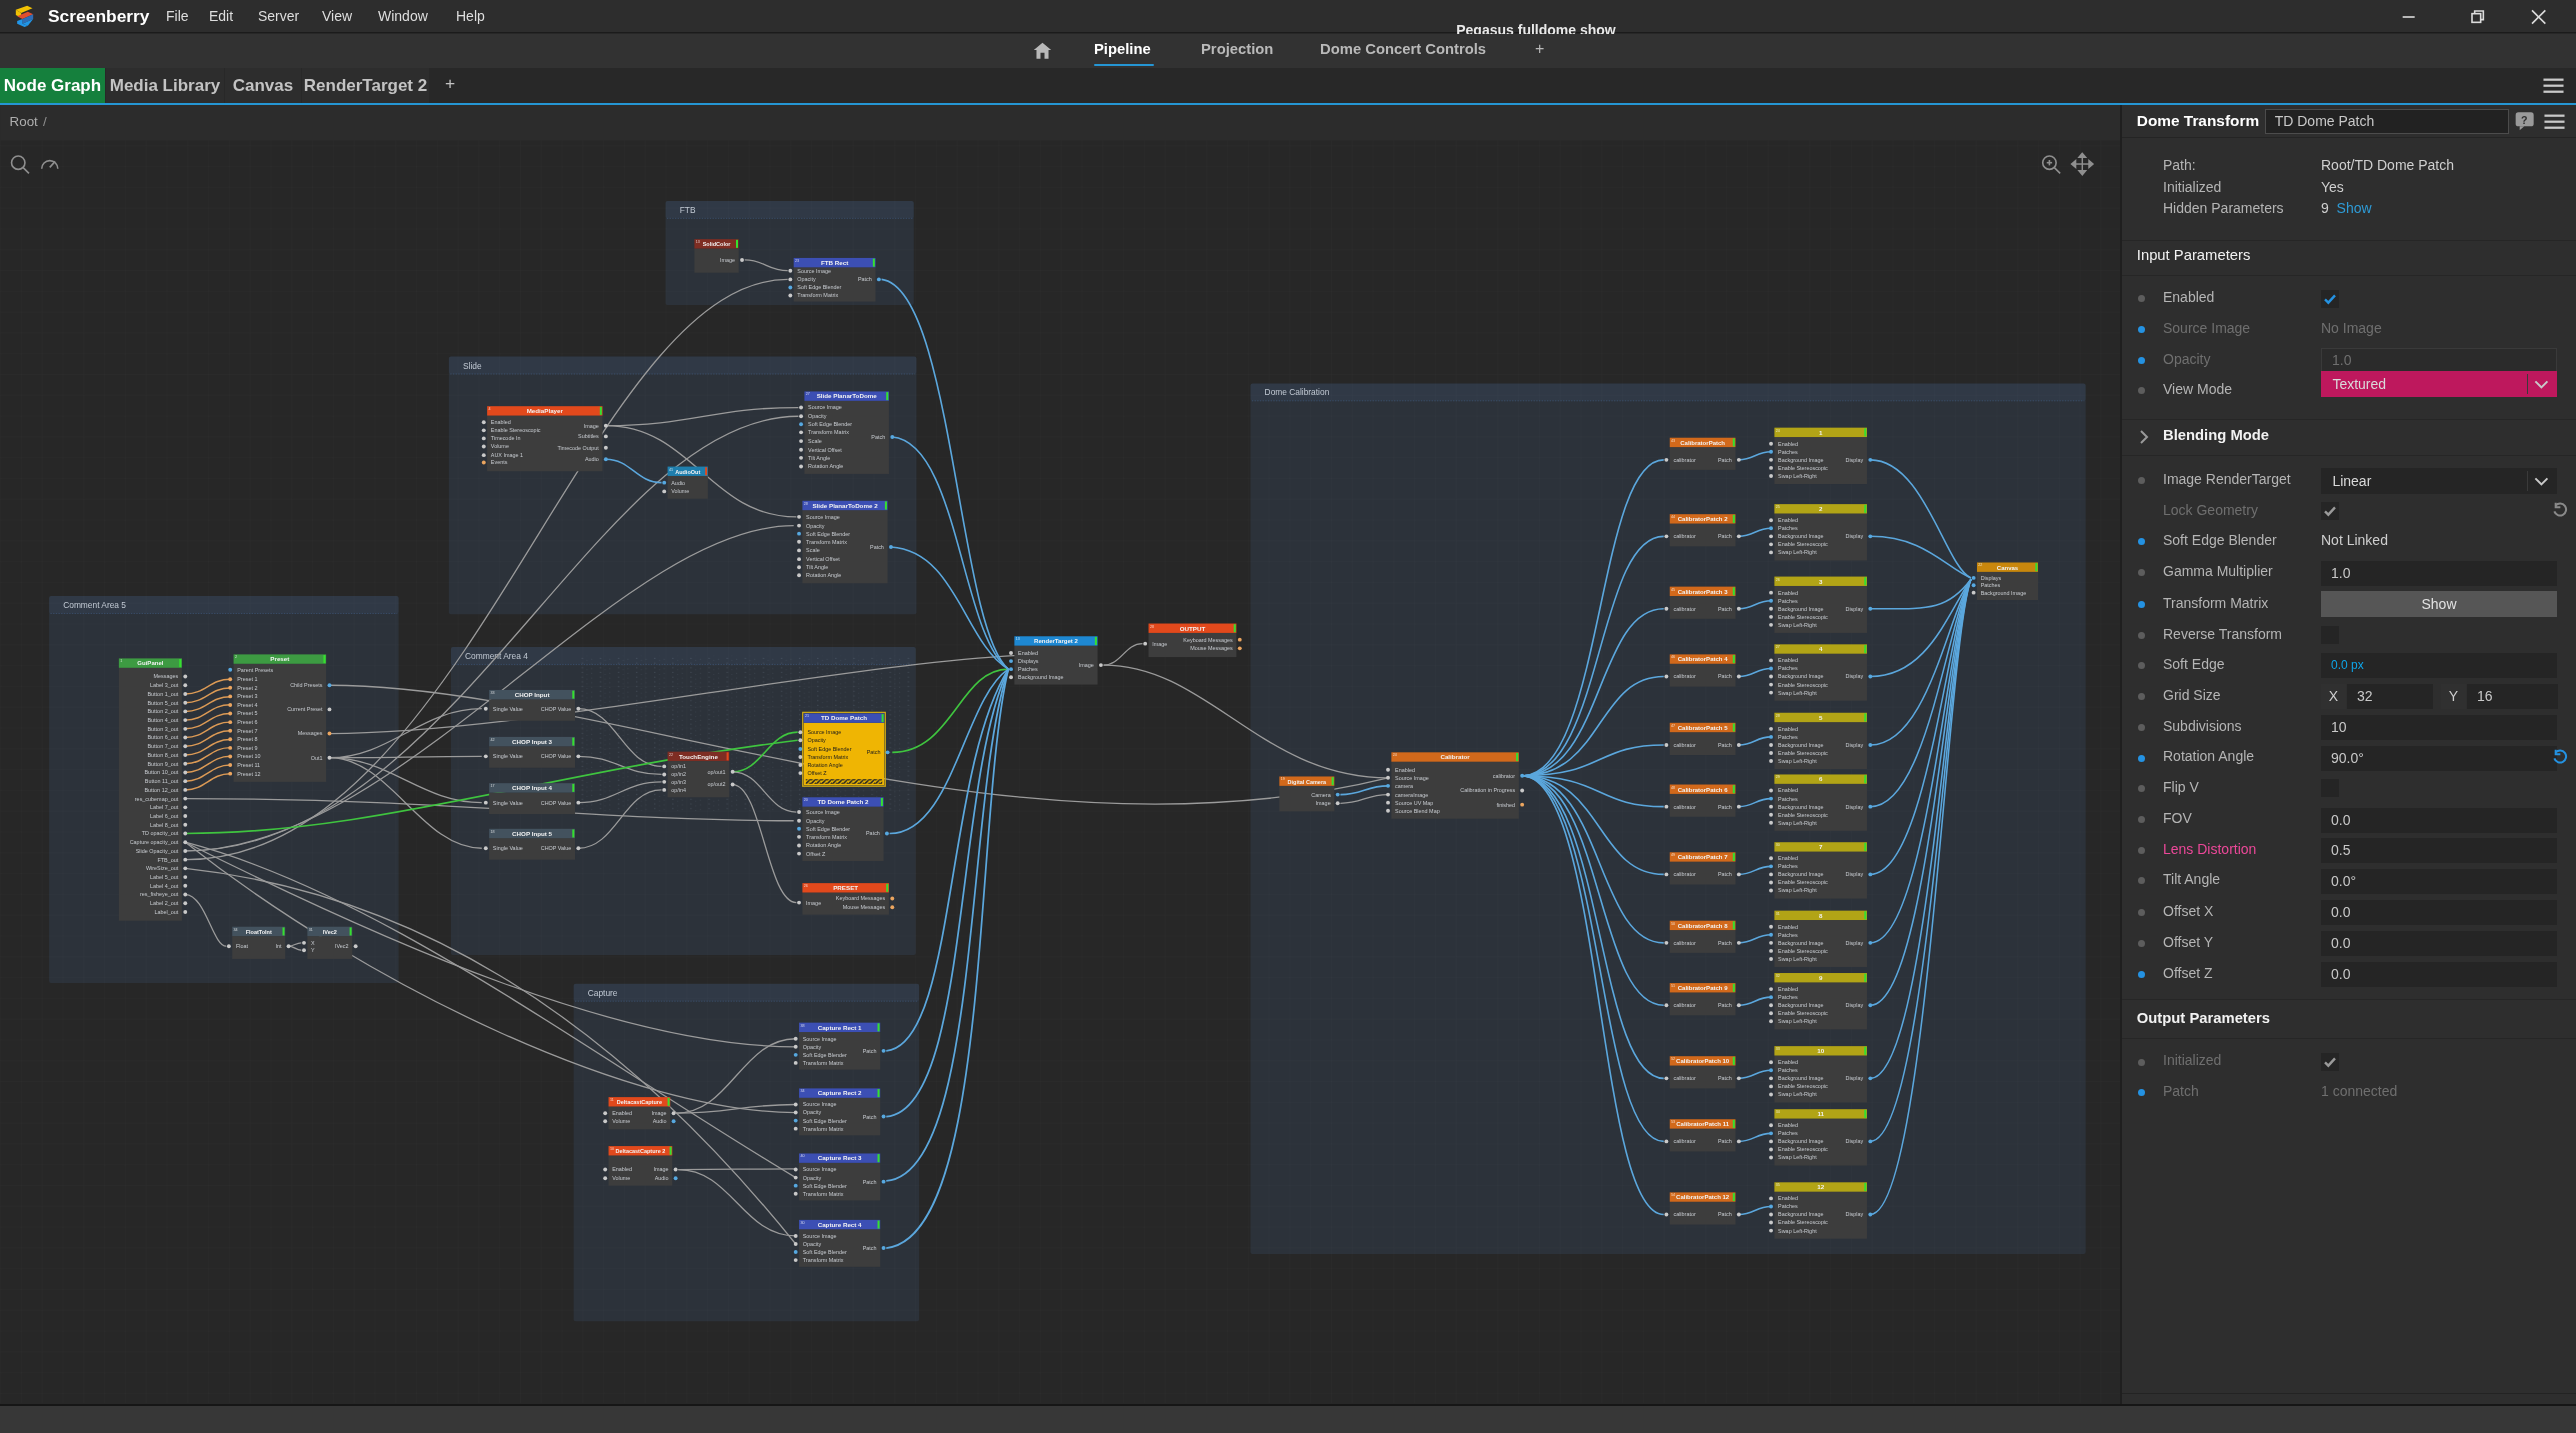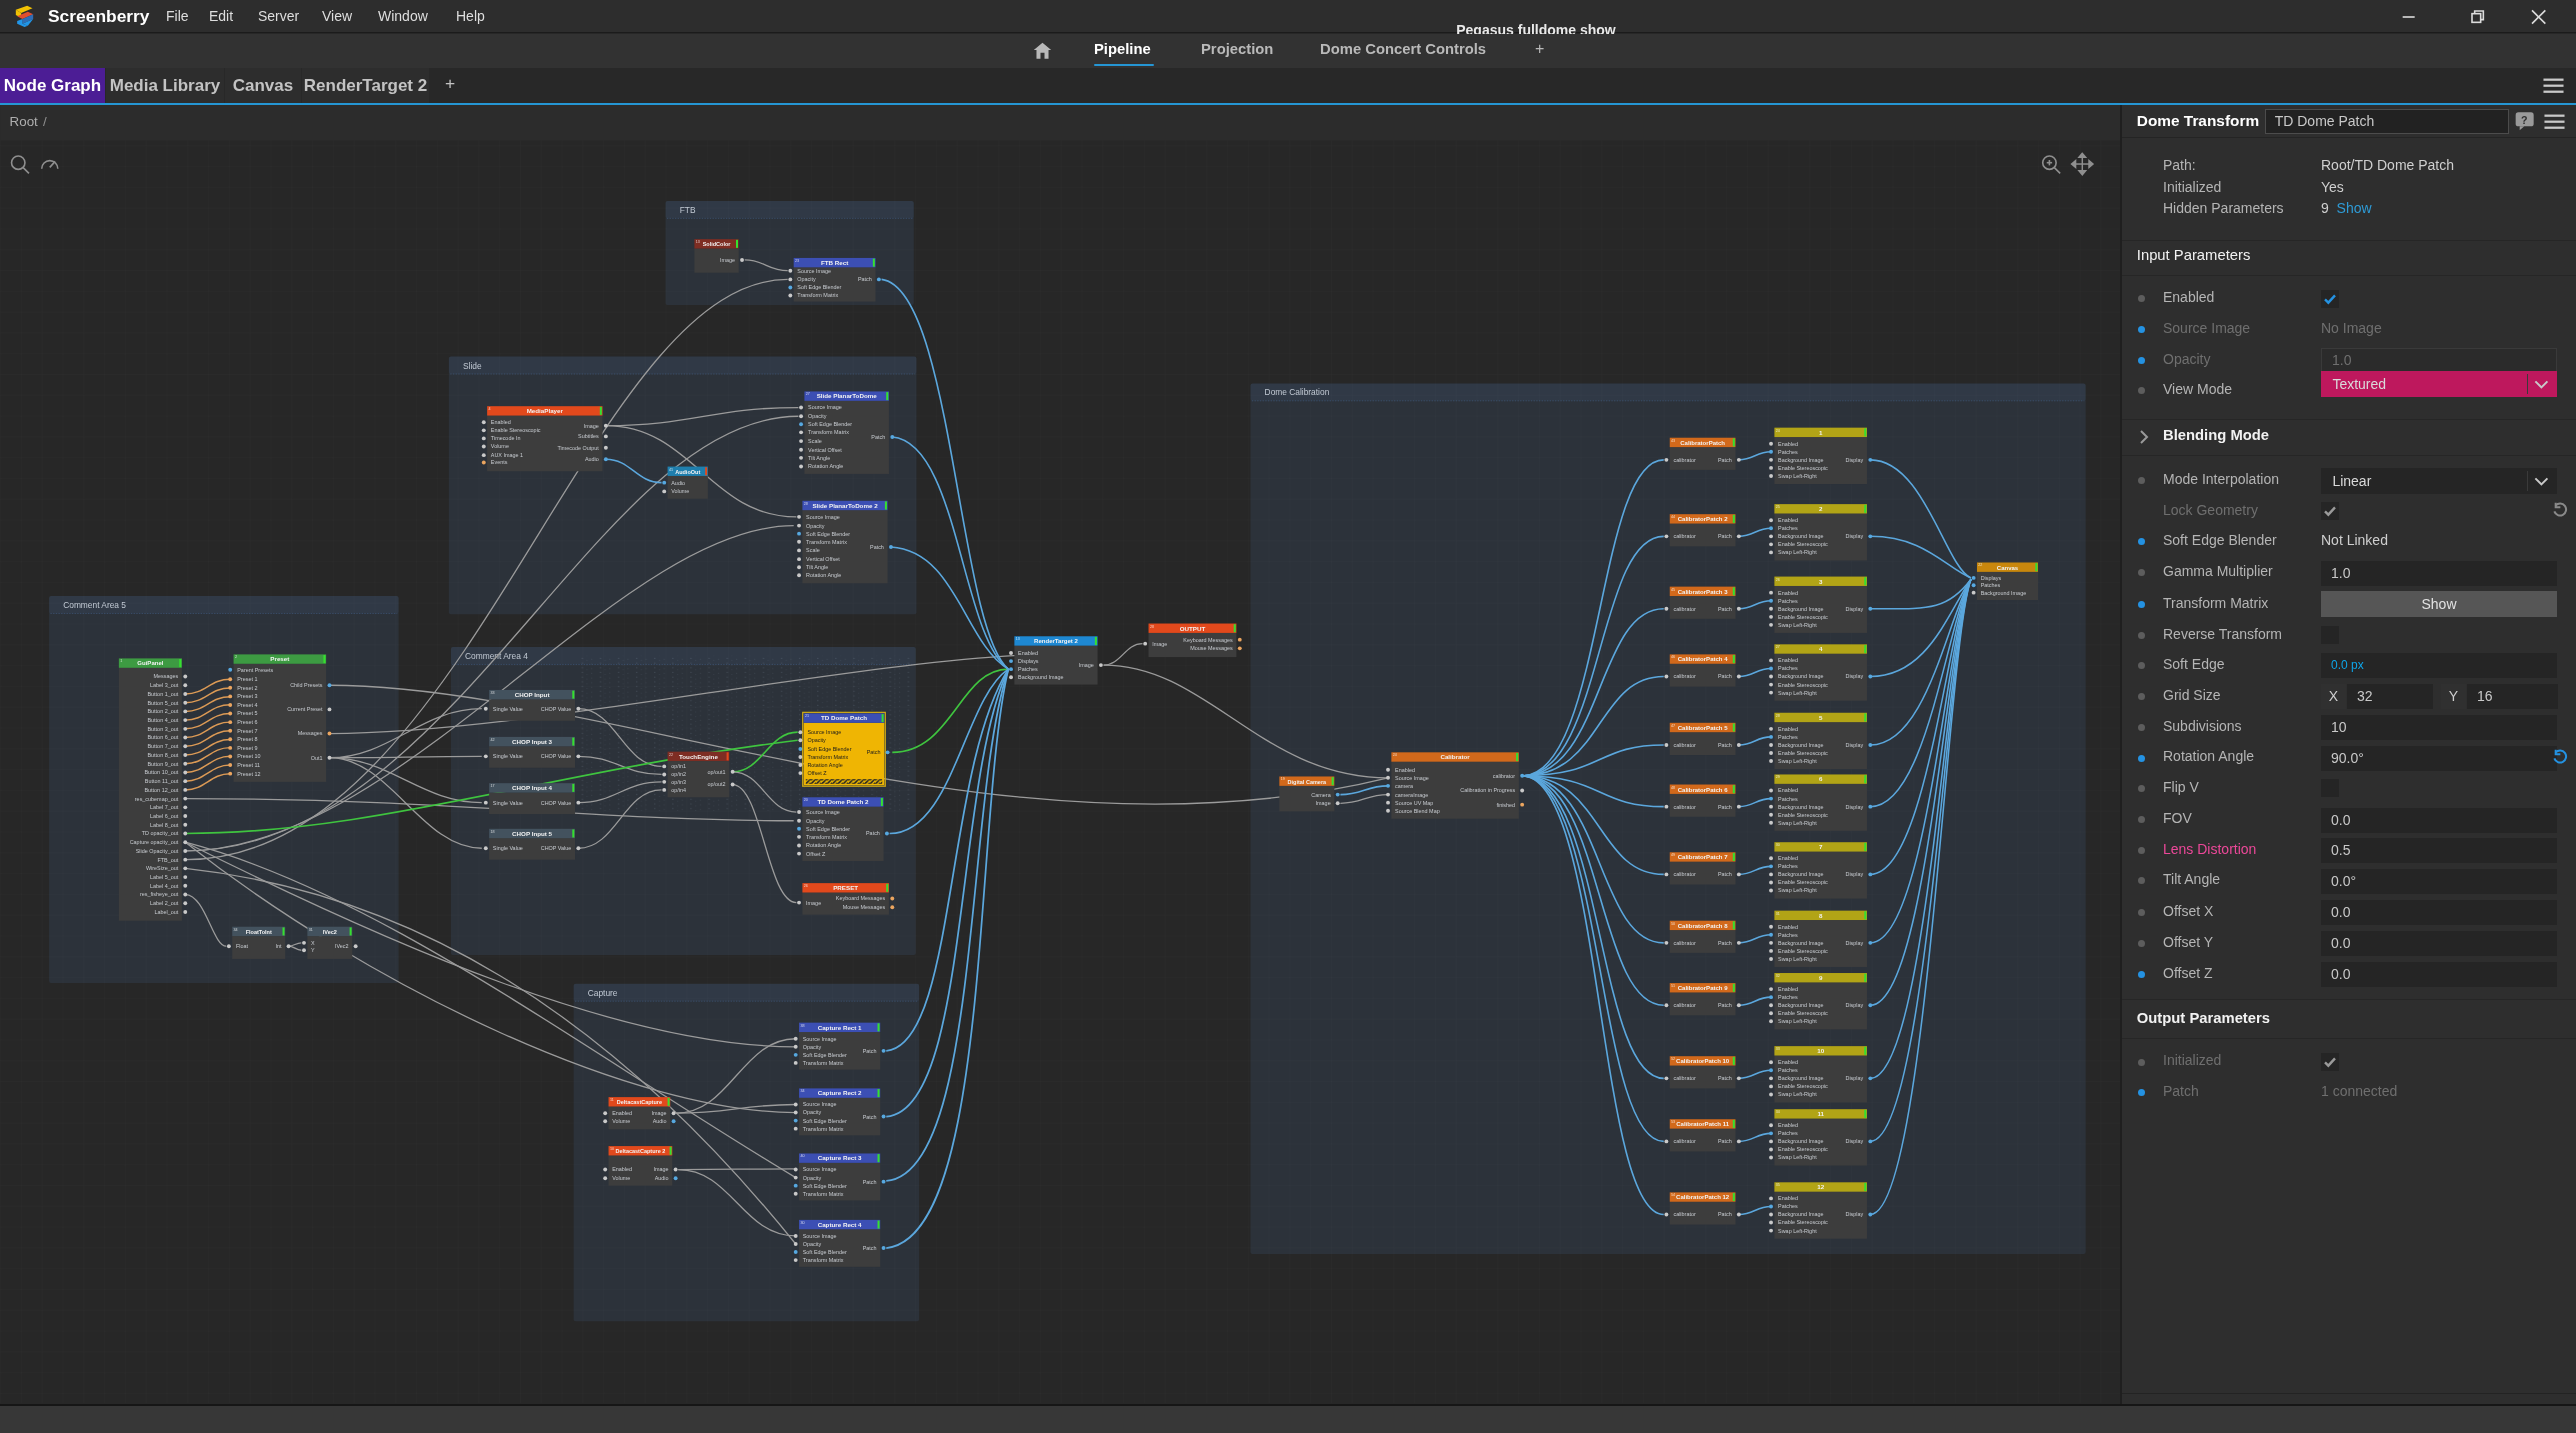--- a/index.html
+++ b/index.html
@@ -37,21 +37,21 @@
 <svg class="abs" style="left:1033px;top:8px" width="19" height="17.4" viewBox="0 0 28 26">
 <path d="M14,1 L27,12 H23 V25 H17 V16 H11 V25 H5 V12 H1 Z" fill="#b9b9b9"></path>
       </svg>
 <div class="abs" style="left:1094px;top:7.4px;font-size:14.8px;font-weight:bold;color:#fff">Pipeline</div>
 <div class="abs" style="left:1094px;top:29.5px;width:60px;height:2.7px;background:#2596d4;border-radius:1.3px"></div>
 <div class="abs" style="left:1201px;top:7.4px;font-size:14.8px;font-weight:bold;color:#b9b9b9">Projection</div>
 <div class="abs" style="left:1320px;top:7.4px;font-size:14.8px;font-weight:bold;color:#b9b9b9">Dome Concert Controls</div>
 <div class="abs" style="left:1535px;top:6px;font-size:16px;color:#b9b9b9">+</div>
 </div>
     <div class="abs" style="left:0;top:68px;width:2576px;height:35px;background:#282828">
-<div class="abs" style="left:0;top:0;width:105px;height:35px;background:#4c1d95;color:#fff;font-size:17px;font-weight:bold;text-align:center;line-height:35px">Node Graph</div>
+<div class="abs" style="left:0;top:0;width:105px;height:35px;background:#15803d;color:#fff;font-size:17px;font-weight:bold;text-align:center;line-height:35px">Node Graph</div>
 <div class="abs" style="left:106px;top:0;width:118px;height:35px;background:#2d2d2d;color:#c3c3c3;font-size:17px;font-weight:bold;text-align:center;line-height:35px">Media Library</div>
 <div class="abs" style="left:225px;top:0;width:76px;height:35px;background:#2d2d2d;color:#c3c3c3;font-size:17px;font-weight:bold;text-align:center;line-height:35px">Canvas</div>
 <div class="abs" style="left:302px;top:0;width:127px;height:35px;background:#2d2d2d;color:#c3c3c3;font-size:17px;font-weight:bold;text-align:center;line-height:35px">RenderTarget 2</div>
 <div class="abs" style="left:445px;top:5.4px;font-size:17.4px;color:#c3c3c3">+</div>
 <svg class="abs" style="left:2542px;top:9.4px" width="23" height="17.4" viewBox="0 0 34 26">
 <g stroke="#c9c9c9" stroke-width="3.4">
           <line x1="2" y1="4" x2="32" y2="4"></line>
           <line x1="2" y1="13" x2="32" y2="13"></line>
           <line x1="2" y1="22" x2="32" y2="22"></line>
         </g>
@@ -1053,21 +1053,21 @@
       <div class="abs" style="left:199px;top:266px;width:236px;height:26px;background:#be185d;color:#dadada;font-size:14px;line-height:26px;padding-left:11.4px">Textured<svg class="abs" style="right:8px;top:9.4px" width="14.8" height="8.7" viewBox="0 0 22 13">
           <path d="M2,2 L11,11 L20,2" stroke="#c9c9c9" stroke-width="3" fill="none"></path>
         </svg><div class="abs" style="right:29.5px;top:3.4px;width:0.7px;height:19.5px;background:#3a3a3a"></div></div>
       <div class="abs" style="left:0;top:314px;width:454px;height:1.3px;background:#262626"></div>
       <svg class="abs" style="left:17.4px;top:324px" width="10" height="16" viewBox="0 0 15 24">
         <path d="M3,3 L12,12 L3,21" stroke="#9a9a9a" stroke-width="3" fill="none"></path>
       </svg>
       <div class="abs" style="left:41px;top:322px;font-size:14.8px;font-weight:bold;color:#f2f2f2">Blending Mode</div>
       <div class="abs" style="left:0;top:350px;width:454px;height:1.3px;background:#262626"></div>
       <div class="abs" style="left:16px;top:372px;width:7.4px;height:7.4px;border-radius:50%;background:#5d5d5d"></div>
-      <div class="abs" style="left:41px;top:366px;font-size:14px;color:#b5b5b5">Mode Interpolation</div>
+      <div class="abs" style="left:41px;top:366px;font-size:14px;color:#b5b5b5">Image RenderTarget</div>
       <div class="abs" style="left:199px;top:363px;width:236px;height:26px;background:#252525;color:#dadada;font-size:14px;line-height:26px;padding-left:11.4px">Linear<svg class="abs" style="right:8px;top:9.4px" width="14.8" height="8.7" viewBox="0 0 22 13">
           <path d="M2,2 L11,11 L20,2" stroke="#c9c9c9" stroke-width="3" fill="none"></path>
         </svg><div class="abs" style="right:29.5px;top:3.4px;width:0.7px;height:19.5px;background:#3a3a3a"></div></div>
       <div class="abs" style="left:41px;top:397px;font-size:14px;color:#6f6f6f">Lock Geometry</div>
       <div class="abs" style="left:199px;top:397px;width:18px;height:18px;background:#252525"><svg width="18" height="18" viewBox="0 0 27 27">
           <path d="M6,14 L11,19 L21,8" stroke="#9a9a9a" stroke-width="3.6" fill="none"></path>
         </svg></div>
       <div class="abs" style="left:16px;top:433px;width:7.4px;height:7.4px;border-radius:50%;background:#2492e2"></div>
       <div class="abs" style="left:41px;top:427px;font-size:14px;color:#b5b5b5">Soft Edge Blender</div>
       <div class="abs" style="left:199px;top:427px;font-size:14px;color:#cfcfcf">Not Linked</div>

